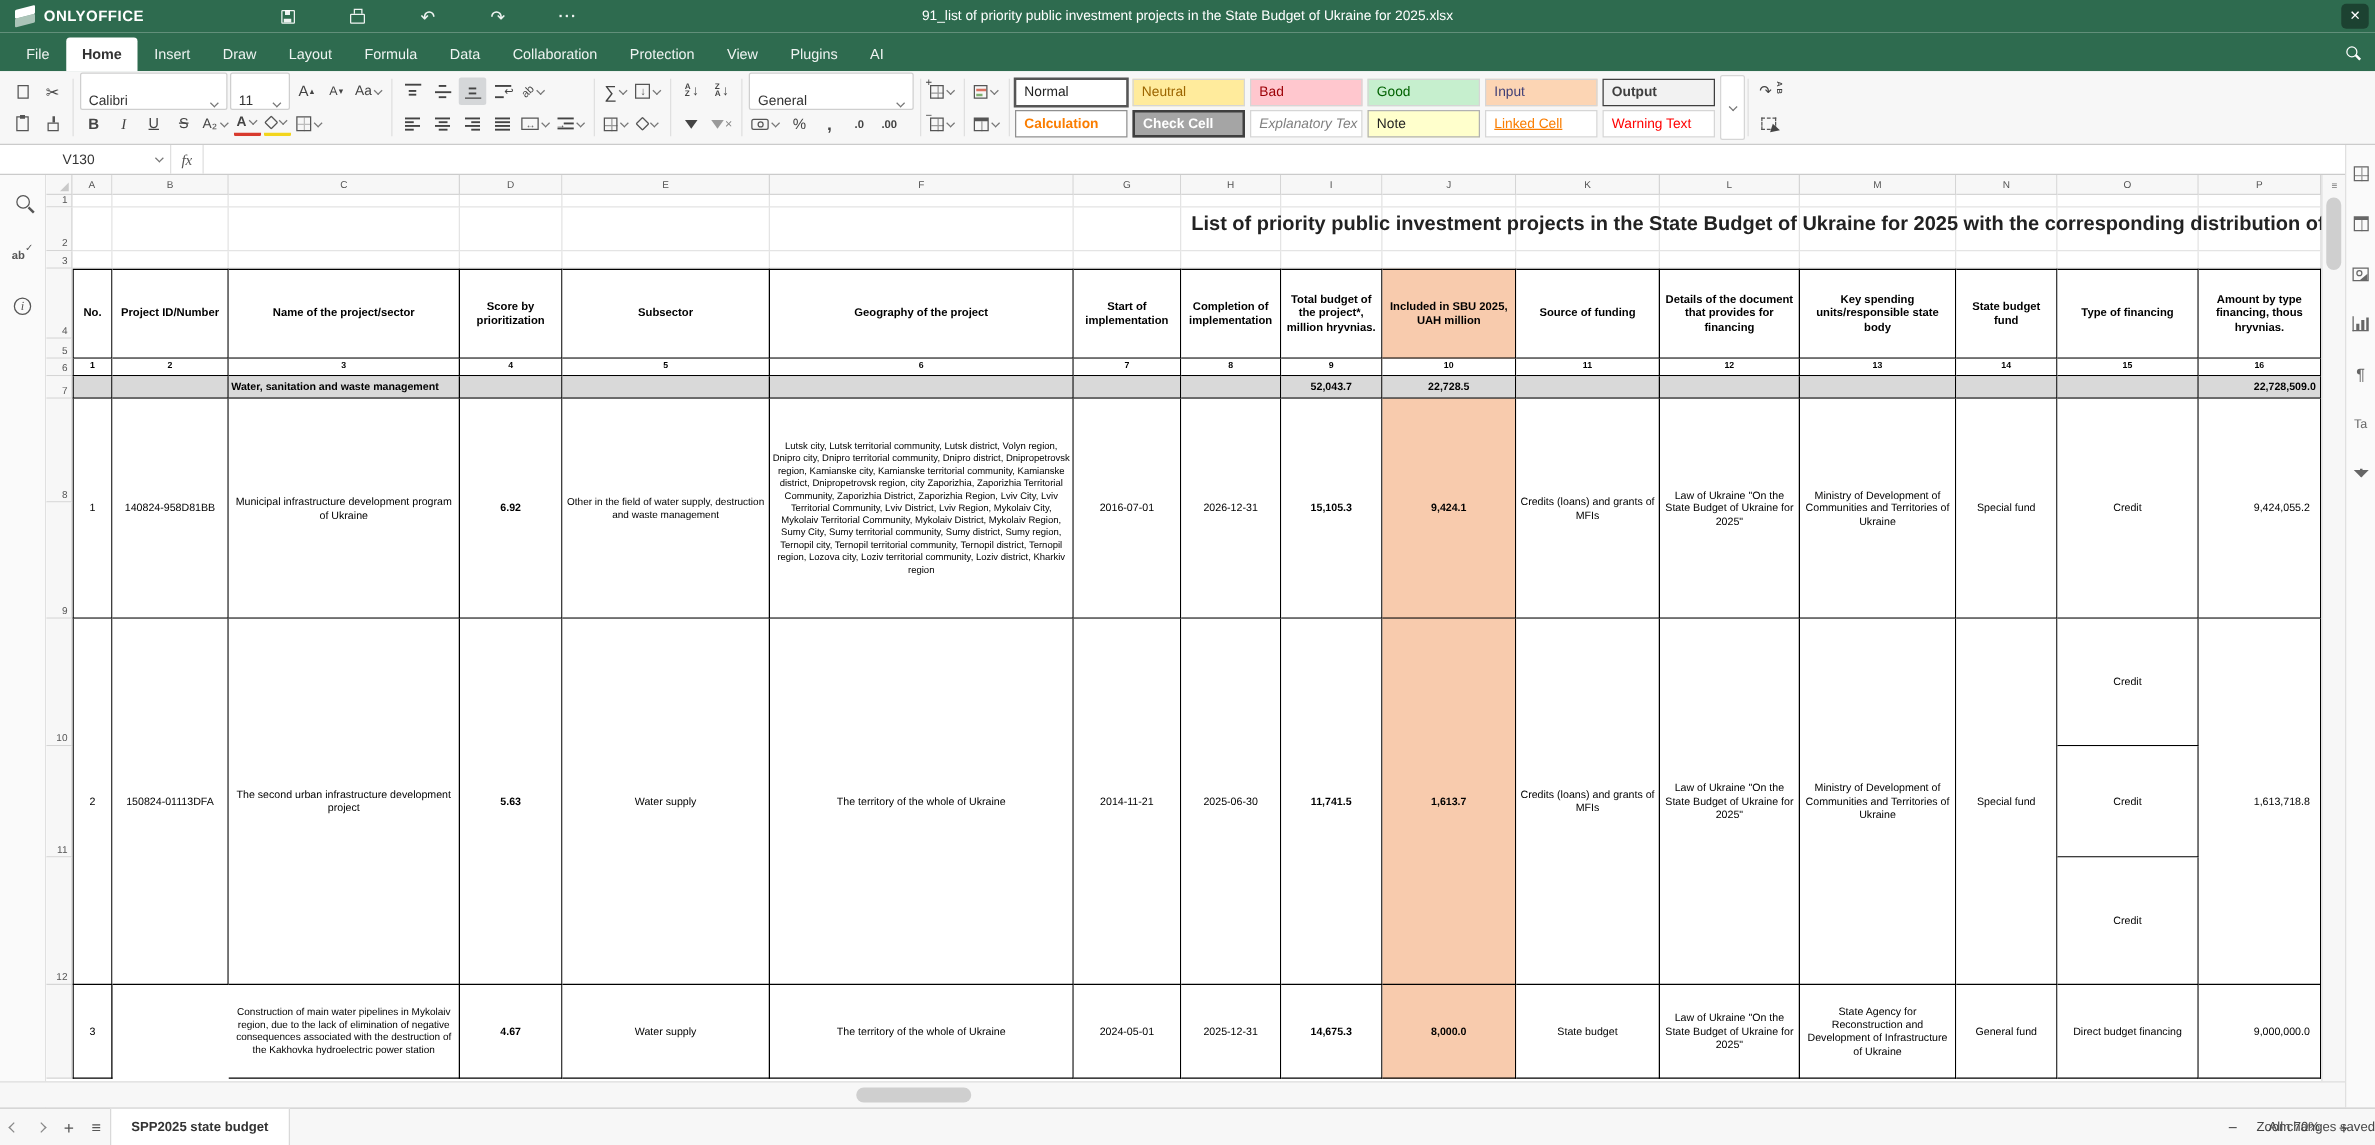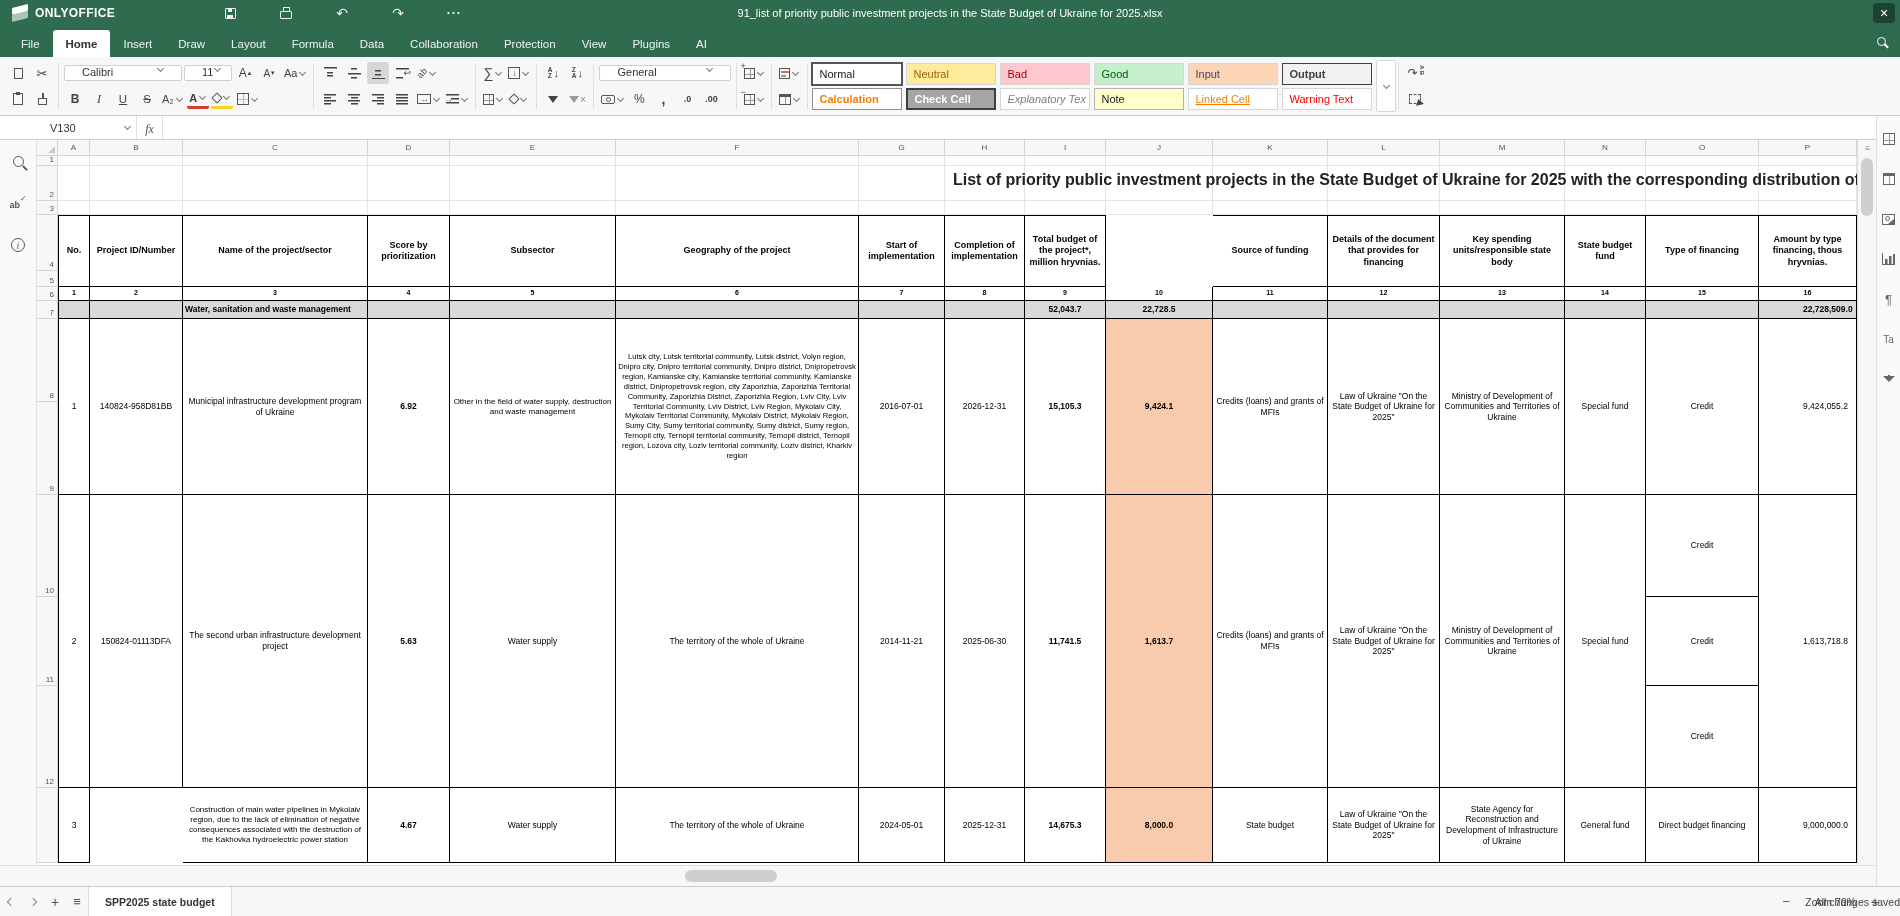--- a/index.html
+++ b/index.html
@@ -35,21 +35,21 @@
   .ic-mag-w{width:9px;height:9px;border:1.6px solid currentColor;border-radius:50%;position:relative}
   .ic-mag-w::after{content:"";position:absolute;width:5px;height:1.6px;background:currentColor;transform:rotate(45deg);right:-4px;bottom:-2px}
 
   
   #toolbar{position:absolute;left:0;top:57px;width:1900px;height:59px;background:#F7F7F7;border-bottom:1px solid #CBCBCB;display:flex;align-items:stretch;padding:3px 4px}
   .tgroup{display:flex;flex-direction:column;justify-content:space-between;padding:1px 3px}
   .trow{display:flex;align-items:center;gap:2px;height:24px}
   .sep{width:1px;background:#E0E0E0;margin:3px 2px}
   .tbtn{min-width:22px;height:22px;display:flex;align-items:center;justify-content:center;border-radius:2px;color:#444;font-size:11px;gap:1px;padding:0 2px}
   .tbtn.active{background:#D5D7D9}
-  .combo{height:16px;border:1px solid #CFCFCF;border-radius:2px;background:#fff;display:flex;align-items:flex-start;justify-content:space-between;padding:0 17px;font-size:11px;color:#333}
+  .combo{height:30px;border:1px solid #CFCFCF;border-radius:2px;background:#fff;display:flex;align-items:flex-end;justify-content:space-between;padding:0 6px;font-size:11px;color:#333}
   .chv{display:inline-block;width:5px;height:5px;border-right:1.4px solid #777;border-bottom:1.4px solid #777;transform:rotate(45deg);margin:0 1px 2px 2px;flex:none}
   
   .ic-copy{width:9px;height:11px;border:1.3px solid #555;position:relative;background:#F7F7F7}
   .ic-copy::before{content:"";position:absolute;left:2px;top:-4px;width:9px;height:11px;border:1.3px solid #555;z-index:-1}
   .ic-cut::before{content:"✂";font-size:13px}
   .ic-paste{width:10px;height:12px;border:1.3px solid #555;position:relative}
   .ic-paste::before{content:"";position:absolute;left:2px;top:-2px;width:4px;height:3px;background:#555}
   .ic-painter{width:9px;height:7px;border:1.3px solid #555;position:relative;margin-top:5px}
   .ic-painter::before{content:"";position:absolute;left:3px;top:-6px;width:2px;height:5px;background:#555}
   .gAup::before{content:"A";font-size:12px}.gAup::after{content:"▴";font-size:7px;vertical-align:top}
@@ -593,20 +593,21 @@
 
     <div class="tc hc bl bt" style="grid-area:4/1">No.</div>
     <div class="tc hc bt" style="grid-area:4/2">Project ID/Number</div>
     <div class="tc hc bt" style="grid-area:4/3">Name of the project/sector</div>
     <div class="tc hc bt" style="grid-area:4/4">Score by prioritization</div>
     <div class="tc hc bt" style="grid-area:4/5">Subsector</div>
     <div class="tc hc bt" style="grid-area:4/6">Geography of the project</div>
     <div class="tc hc bt" style="grid-area:4/7">Start of implementation</div>
     <div class="tc hc bt" style="grid-area:4/8">Completion of implementation</div>
     <div class="tc hc bt" style="grid-area:4/9">Total budget of the project*, million hryvnias.</div>
+    <div class="tc hc bt orange" style="grid-area:4/10">Included in SBU 2025, UAH million</div>
     <div class="tc hc bt" style="grid-area:4/12">Details of the document that provides for financing</div>
     <div class="tc hc bt" style="grid-area:4/11">Source of funding</div>
     <div class="tc hc bt" style="grid-area:4/13">Key spending units/responsible state body</div>
     <div class="tc hc bt" style="grid-area:4/14">State budget fund</div>
     <div class="tc hc bt" style="grid-area:4/15">Type of financing</div>
     <div class="tc hc bt" style="grid-area:4/16">Amount by type financing, thous hryvnias.</div>
 
     <div class="tc nc bl" style="grid-area:5/1">1</div>
     <div class="tc nc" style="grid-area:5/2">2</div>
     <div class="tc nc" style="grid-area:5/3">3</div>

